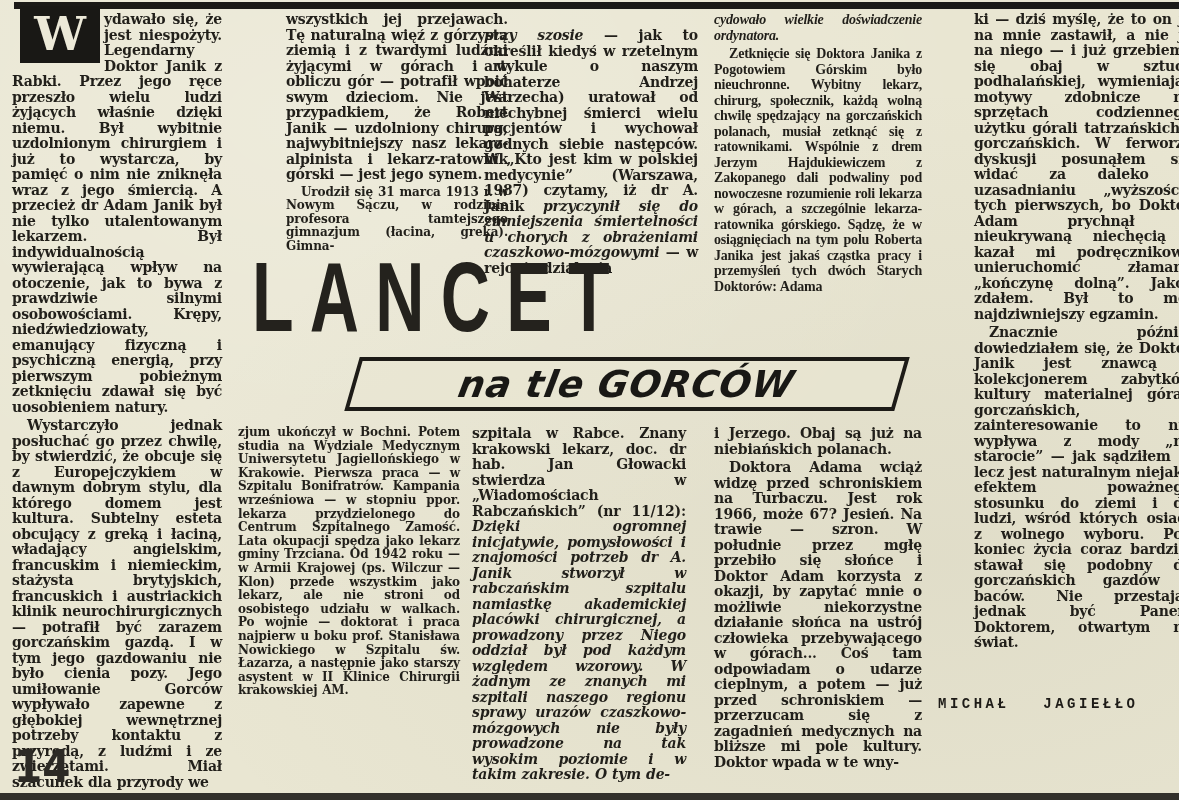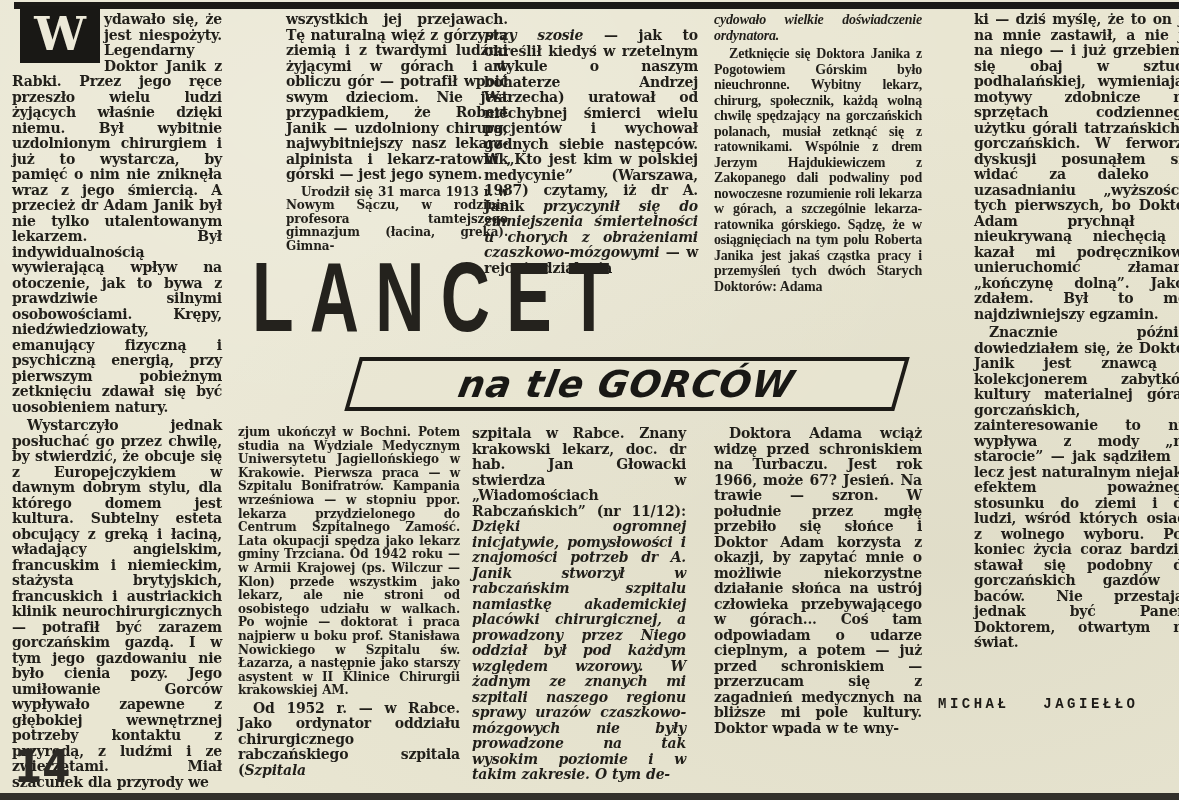--- a/index.html
+++ b/index.html
@@ -85,33 +85,33 @@
   <div class="col c1">
       <p class="body"><span class="dropcap-spacer"></span><span>ydawało się, że jest niespożyty. Legendarny Doktor Janik z Rabki. Przez jego ręce przeszło wielu ludzi żyjących właśnie dzięki niemu. Był wybitnie uzdolnionym chirurgiem i już to wystarcza, by pamięć o nim nie zniknęła wraz z jego śmiercią. A przecież dr Adam Janik był nie tylko utalentowanym lekarzem. Był indywidualnością wywierającą wpływ na otoczenie, jak to bywa z prawdziwie silnymi osobowościami. Krępy, niedźwiedziowaty, emanujący fizyczną i psychiczną energią, przy pierwszym pobieżnym zetknięciu zdawał się być uosobieniem natury.</span></p>
       <p class="body ind"><span>Wystarczyło jednak posłuchać go przez chwilę, by stwierdzić, że obcuje się z Europejczykiem w dawnym dobrym stylu, dla którego domem jest kultura. Subtelny esteta obcujący z greką i łaciną, władający angielskim, francuskim i niemieckim, stażysta brytyjskich, francuskich i austriackich klinik neurochirurgicznych — potrafił być zarazem gorczańskim gazdą. I w tym jego gazdowaniu nie było cienia pozy. Jego umiłowanie Gorców wypływało zapewne z głębokiej wewnętrznej potrzeby kontaktu z przyrodą, z ludźmi i ze zwierzętami. Miał szacunek dla przyrody we</span></p>
     </div>
   <div class="col c2a">
       <p class="body"><span>wszystkich jej przejawach. Tę naturalną więź z górzystą ziemią i z twardymi ludźmi żyjącymi w górach i w obliczu gór — potrafił wpoić swym dzieciom. Nie jest przypadkiem, że Robert Janik — uzdolniony chirurg, najwybitniejszy nasz lekarz-alpinista i lekarz-ratownik górski — jest jego synem.</span></p>
       <p class="bio ind"><span>Urodził się 31 marca 1913 r. w Nowym Sączu, w rodzinie profesora tamtejszego gimnazjum (łacina, greka). Gimna-</span></p>
     </div>
   <div class="col c2b">
       <p class="bio"><span>zjum ukończył w Bochni. Potem studia na Wydziale Medycznym Uniwersytetu Jagiellońskiego w Krakowie. Pierwsza praca — w Szpitalu Bonifratrów. Kampania wrześniowa — w stopniu ppor. lekarza przydzielonego do Centrum Szpitalnego Zamość. Lata okupacji spędza jako lekarz gminy Trzciana. Od 1942 roku — w Armii Krajowej (ps. Wilczur — Klon) przede wszystkim jako lekarz, ale nie stroni od osobistego udziału w walkach. Po wojnie — doktorat i praca najpierw u boku prof. Stanisława Nowickiego w Szpitalu św. Łazarza, a następnie jako starszy asystent w II Klinice Chirurgii krakowskiej AM.</span></p>
-      <p class="body ind"><span>Od 1952 r. — w Rabce. Jako ordynator oddziału chirurgicznego rabczańskiego szpitala (</span><span class="it">Szpitala</span></p>
     </div>
   <div class="col c3a">
       <p class="body"><span class="it">przy szosie </span><span>— jak to określił kiedyś w rzetelnym artykule o naszym bohaterze Andrzej Warzecha) uratował od niechybnej śmierci wielu pacjentów i wychował godnych siebie następców. W „Kto jest kim w polskiej medycynie” (Warszawa, 1987) czytamy, iż dr A. Janik </span><span class="it">przyczynił się do zmniejszenia śmiertelności u chorych z obrażeniami czaszkowo-mózgowymi </span><span>— w rejonie działania</span></p>
     </div>
   <div class="col c3b">
       <p class="body"><span>szpitala w Rabce. Znany krakowski lekarz, doc. dr hab. Jan Głowacki stwierdza w „Wiadomościach Rabczańskich” (nr 11/12): </span><span class="it">Dzięki ogromnej inicjatywie, pomysłowości i znajomości potrzeb dr A. Janik stworzył w rabczańskim szpitalu namiastkę akademickiej placówki chirurgicznej, a prowadzony przez Niego oddział był pod każdym względem wzorowy. W żadnym ze znanych mi szpitali naszego regionu sprawy urazów czaszkowo-mózgowych nie były prowadzone na tak wysokim poziomie i w takim zakresie. O tym de-</span></p>
     </div>
   <div class="col c4a">
       <p class="body"><span class="it">cydowało wielkie doświadczenie ordynatora.</span></p>
       <p class="body ind"><span>Zetknięcie się Doktora Janika z Pogotowiem Górskim było nieuchronne. Wybitny lekarz, chirurg, społecznik, każdą wolną chwilę spędzający na gorczańskich polanach, musiał zetknąć się z ratownikami. Wspólnie z drem Jerzym Hajdukiewiczem z Zakopanego dali podwaliny pod nowoczesne rozumienie roli lekarza w górach, a szczególnie lekarza-ratownika górskiego. Sądzę, że w osiągnięciach na tym polu Roberta Janika jest jakaś cząstka pracy i przemyśleń tych dwóch Starych Doktorów: Adama</span></p>
     </div>
   <div class="col c4b">
+      <p class="body"><span>i Jerzego. Obaj są już na niebiańskich polanach.</span></p>
       <p class="body ind"><span>Doktora Adama wciąż widzę przed schroniskiem na Turbaczu. Jest rok 1966, może 67? Jesień. Na trawie — szron. W południe przez mgłę przebiło się słońce i Doktor Adam korzysta z okazji, by zapytać mnie o możliwie niekorzystne działanie słońca na ustrój człowieka przebywającego w górach... Coś tam odpowiadam o udarze cieplnym, a potem — już przed schroniskiem — przerzucam się z zagadnień medycznych na bliższe mi pole kultury. Doktor wpada w te wny-</span></p>
     </div>
   <div class="col c5">
       <p class="body"><span>ki — dziś myślę, że to on je na mnie zastawił, a nie ja na niego — i już grzebiemy się obaj w sztuce podhalańskiej, wymieniając motywy zdobnicze na sprzętach codziennego użytku górali tatrzańskich i gorczańskich. W ferworze dyskusji posunąłem się widać za daleko w uzasadnianiu „wyższości” tych pierwszych, bo Doktor Adam prychnął z nieukrywaną niechęcią i kazał mi podręcznikowo unieruchomić złamaną „kończynę dolną”. Jakoś zdałem. Był to mój najdziwniejszy egzamin.</span></p>
       <p class="body ind"><span>Znacznie później dowiedziałem się, że Doktor Janik jest znawcą i kolekcjonerem zabytków kultury materialnej górali gorczańskich, a zainteresowanie to nie wypływa z mody „na starocie” — jak sądziłem — lecz jest naturalnym niejako efektem poważnego stosunku do ziemi i do ludzi, wśród których osiadł z wolnego wyboru. Pod koniec życia coraz bardziej stawał się podobny do gorczańskich gazdów i baców. Nie przestając jednak być Panem Doktorem, otwartym na świat.</span></p>
     </div>
 
   <div class="headline">LANCET</div>
 
   <div class="subbox">

